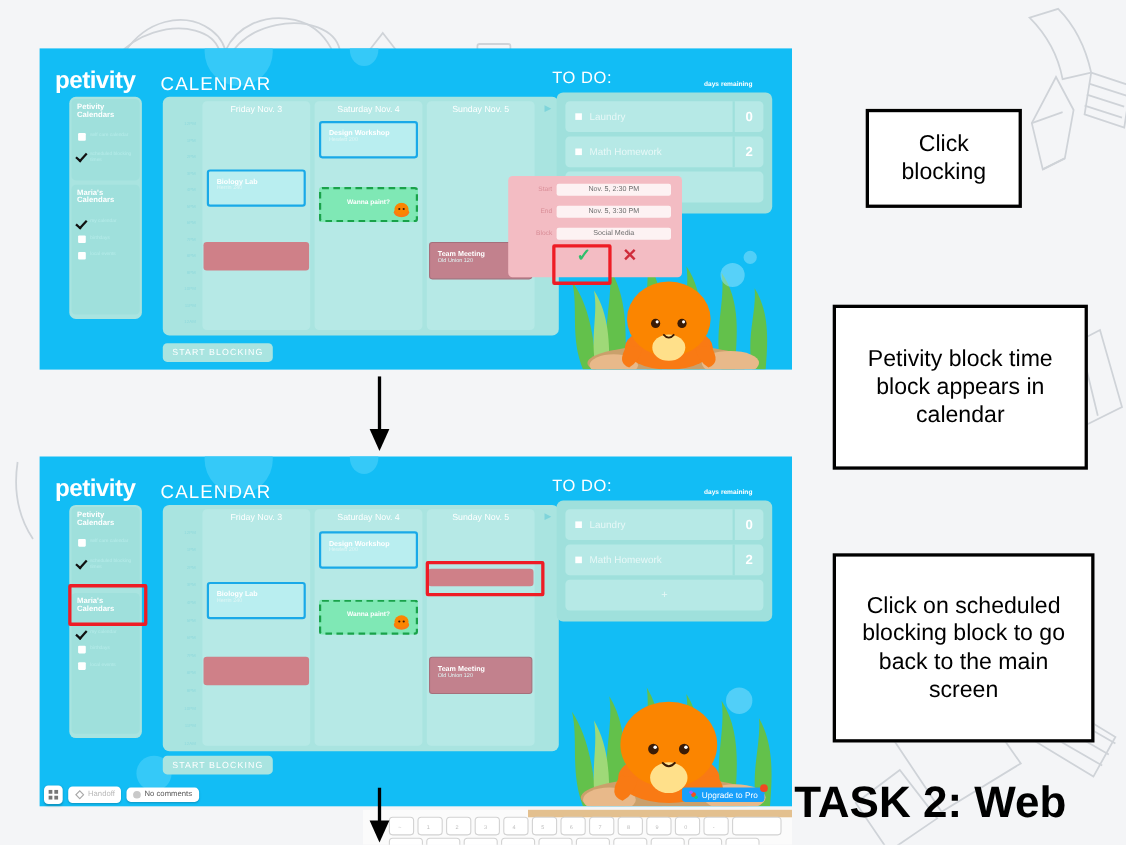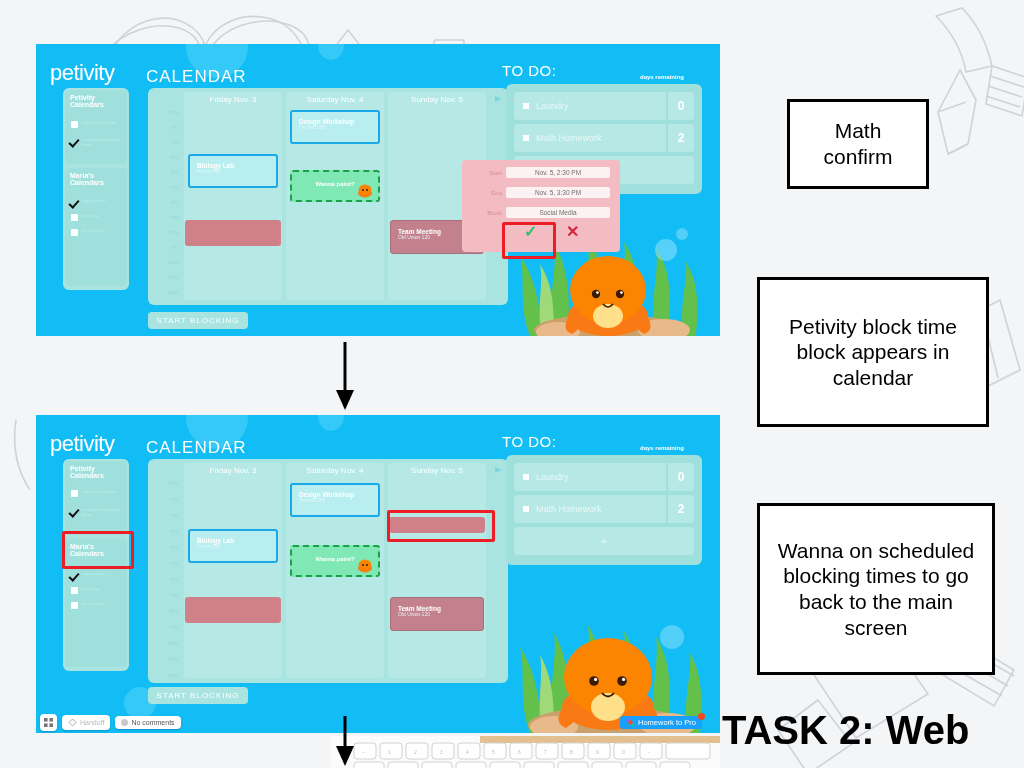--- a/index.html
+++ b/index.html
@@ -13,21 +13,21 @@
 
   
   .app{
     position:absolute;
     background:#12bdf5;
     overflow:hidden;
     z-index:2;
   }
   .bubble{position:absolute;border-radius:50%;background:#35c9f8;}
   .brand{
-    position:absolute;color:#fff;font-weight:normal;letter-spacing:-.5px;
+    position:absolute;color:#fff;font-weight:bold;letter-spacing:-.5px;
   }
   .calword{position:absolute;color:#fff;letter-spacing:1px;font-weight:300;}
   .gear{position:absolute;}
   
   .sidebar{position:absolute;background:#a9e4e0;border-radius:6px;}
   .side-sec{position:absolute;background:#9fe0dc;border-radius:4px;}
   .side-title{position:absolute;color:#fff;font-weight:bold;line-height:1.05;}
   .cbrow{position:absolute;display:flex;align-items:flex-start;gap:4px;}
   .cbox{width:7px;height:7px;background:#fff;flex:0 0 auto;margin-top:1px;border-radius:1px;}
   .cbox.checked{background:transparent;position:relative;}
@@ -465,21 +465,21 @@
     <span style="font-size:7px;color:#555;">No comments</span>
   </div>
 </div>
 
 <div class="upg" style="left:620px;top:716px;">
   <svg width="9" height="9" viewBox="0 0 9 9">
     <circle cx="4.5" cy="4.5" r="2.2" fill="#f24e1e"></circle>
       <circle cx="2.2" cy="2.2" r="1.6" fill="#a259ff"></circle>
       <circle cx="6.8" cy="6.8" r="1.6" fill="#0acf83"></circle>
   </svg>
-  <span style="font-size:7.5px;">Homework to Pro</span>
+  <span style="font-size:7.5px;">Upgrade to Pro</span>
   <span class="upg-badge"></span>
 </div>
 
 <svg class="kbd" style="left:330px;top:736px;width:390px;height:32px;" viewBox="0 0 390 32">
   <rect x="0" y="0" width="390" height="32" fill="#fbfbfb"></rect>
   <rect x="150" y="0" width="240" height="7" fill="#e3c08f"></rect>
   <g fill="#fff" stroke="#d2d2d2" stroke-width="1">
     <rect x="24" y="7" width="22" height="16" rx="3"></rect>
       <rect x="50" y="7" width="22" height="16" rx="3"></rect>
     <rect x="76" y="7" width="22" height="16" rx="3"></rect>
@@ -522,17 +522,17 @@
 
 <svg class="arrow-down" style="left:330px;top:342px;width:30px;height:70px;" viewBox="0 0 30 70">
   <line x1="15" y1="0" x2="15" y2="52" stroke="#000" stroke-width="3"></line>
   <path d="M15 68 L6 48 L24 48z" fill="#000"></path>
 </svg>
 <svg class="arrow-down" style="left:330px;top:716px;width:30px;height:52px;" viewBox="0 0 30 52">
   <line x1="15" y1="0" x2="15" y2="34" stroke="#000" stroke-width="3"></line>
   <path d="M15 50 L6 30 L24 30z" fill="#000"></path>
 </svg>
 
-<div class="anno" style="left:787px;top:99px;width:142px;height:90px;font-size:21px;padding:0 10px;">Math confirm</div>
+<div class="anno" style="left:787px;top:99px;width:142px;height:90px;font-size:21px;padding:0 10px;">Click blocking</div>
 <div class="anno" style="left:757px;top:277px;width:232px;height:150px;font-size:21px;padding:0 14px;">Petivity block time block appears in calendar</div>
-<div class="anno" style="left:757px;top:503px;width:238px;height:172px;font-size:21px;padding:0 12px;">Wanna on scheduled blocking times to go back to the main screen</div>
+<div class="anno" style="left:757px;top:503px;width:238px;height:172px;font-size:21px;padding:0 12px;">Click on scheduled blocking block to go back to the main screen</div>
 
 <div class="tasktxt" style="left:722px;top:708px;font-size:40px;">TASK 2: Web</div>
 
 </body></html>

